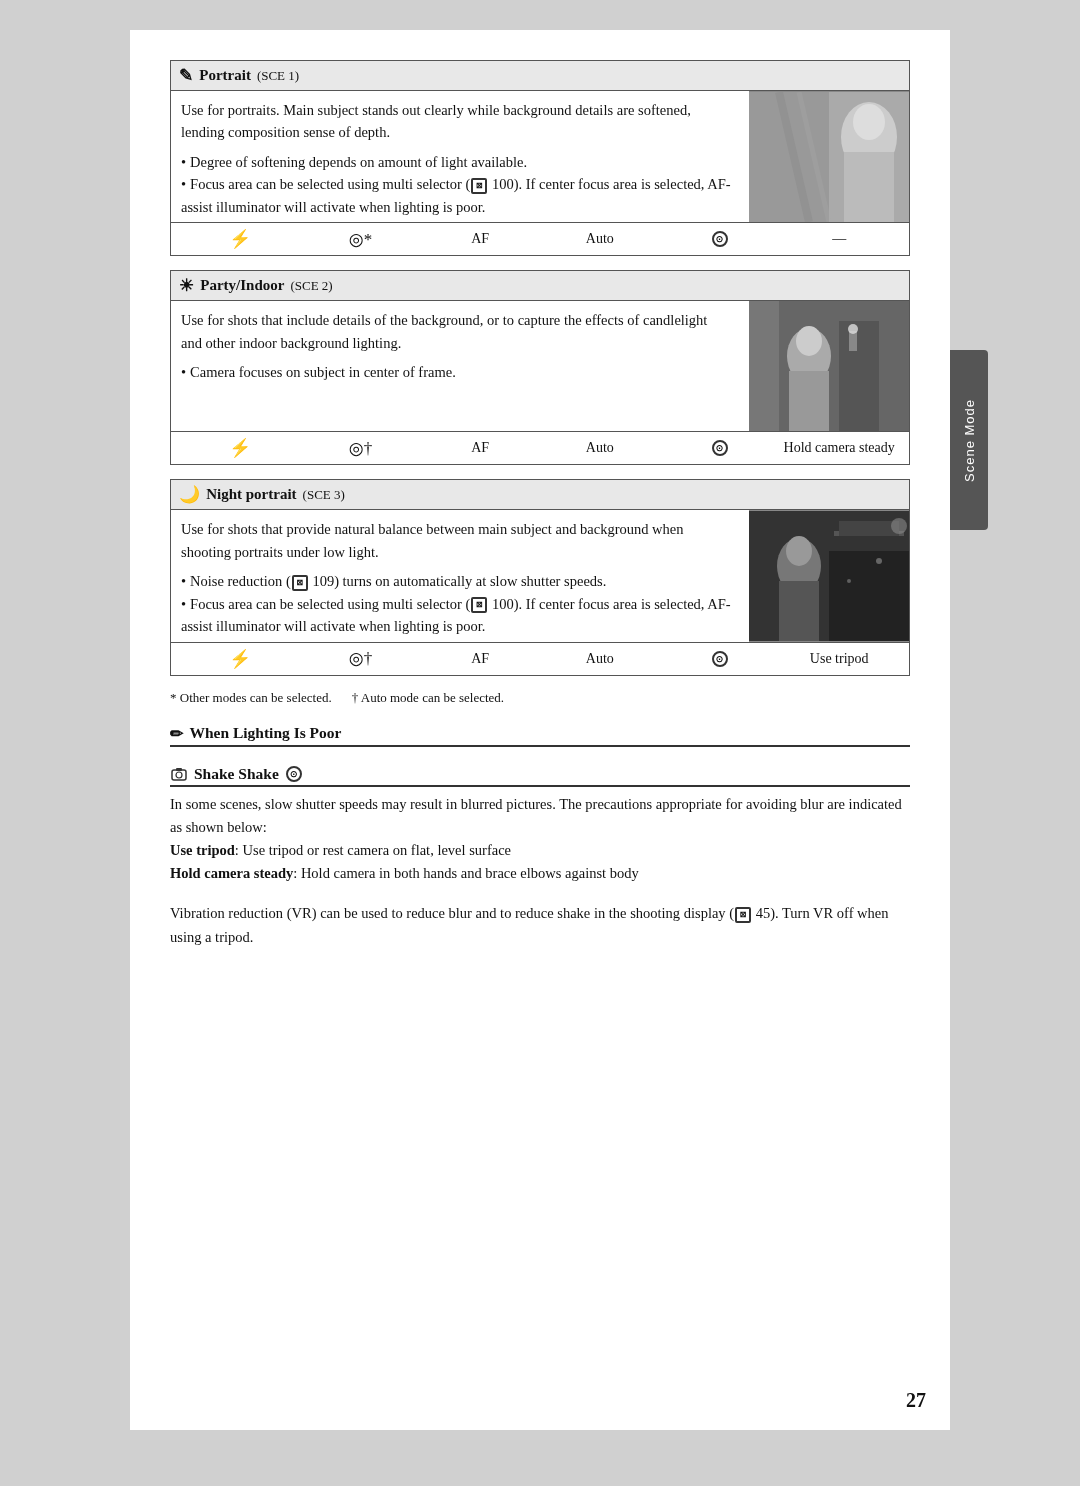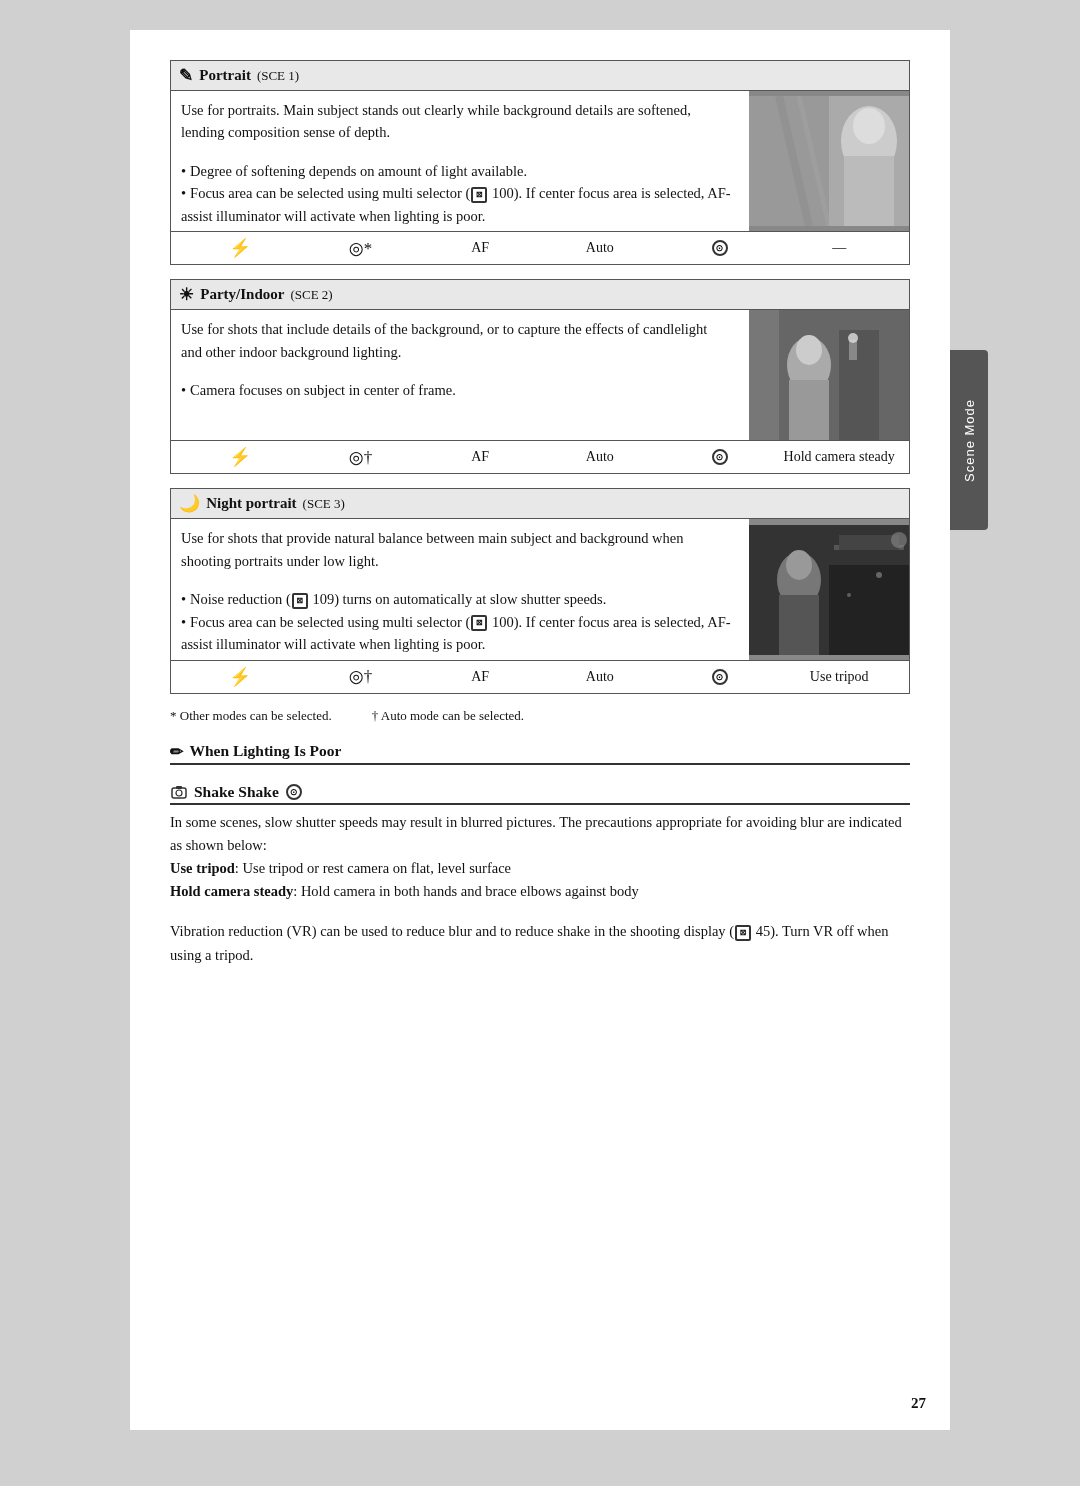--- a/index.html
+++ b/index.html
@@ -70,21 +70,21 @@
     }
     .scene-text {
       flex: 1;
       padding: 8px 10px 4px 10px;
       font-size: 14.5px;
       line-height: 1.55;
     }
     .scene-text ul {
       list-style: none;
       padding: 0;
-      margin: 16px 0 0 0;
+      margin: 7px 0 0 0;
     }
     .scene-text ul li::before {
       content: '•';
       margin-right: 4px;
     }
     .scene-image {
       width: 160px;
       min-height: 110px;
       background: #888;
       flex-shrink: 0;
@@ -120,21 +120,21 @@
       font-size: 18px;
       font-weight: bold;
     }
     .target-icon {
       font-size: 17px;
     }
 
     
     .footer-notes {
       display: flex;
-      gap: 40px;
+      gap: 20px;
       font-size: 13px;
       margin-top: 6px;
       margin-bottom: 18px;
     }
 
     
     .section {
       margin-bottom: 18px;
     }
     .section-title {
@@ -156,21 +156,21 @@
     }
     .section-body b {
       font-weight: bold;
     }
 
     
     .page-number {
       position: absolute;
       bottom: 18px;
       right: 24px;
-      font-size: 15px;
+      font-size: 20px;
       font-weight: bold;
     }
     .scene-code {
       font-size: 13px;
       font-weight: normal;
       text-align: center;
     }
 
     .vibration-icon {
       display: inline-block;

